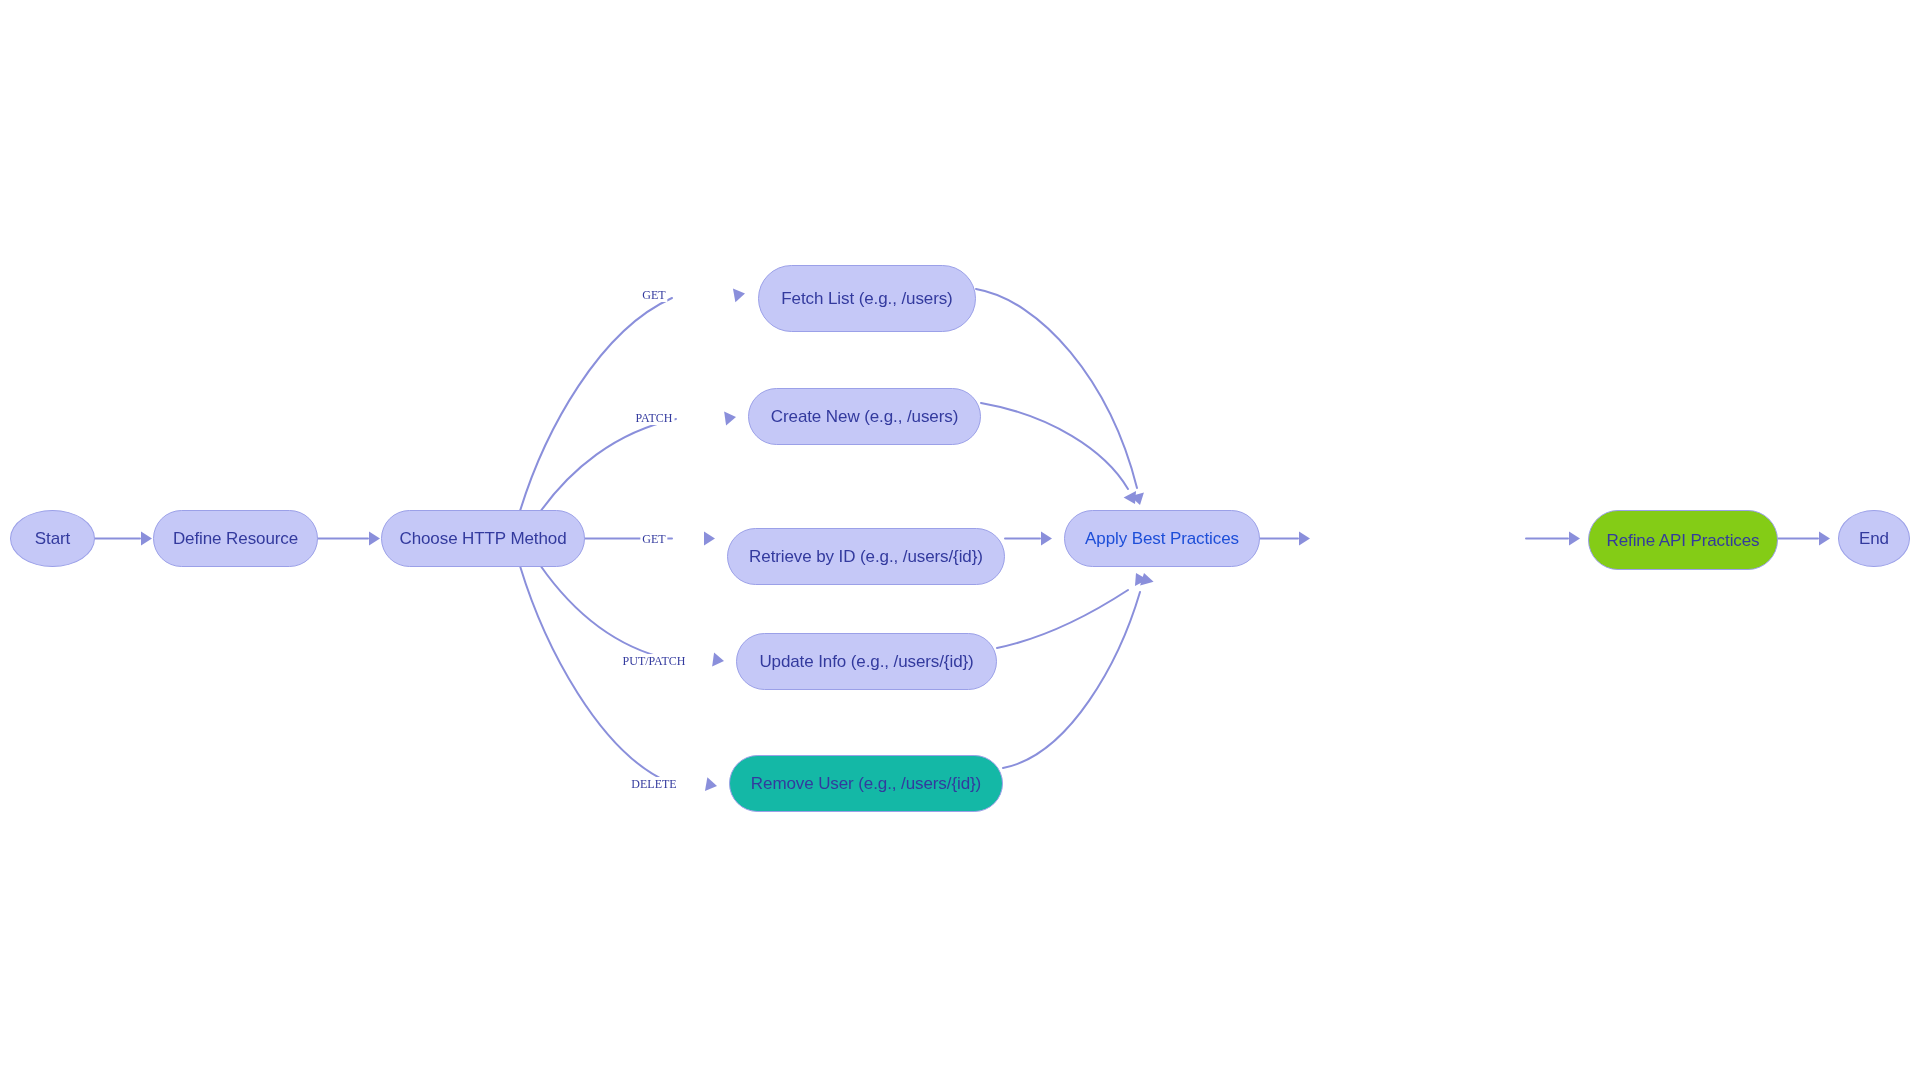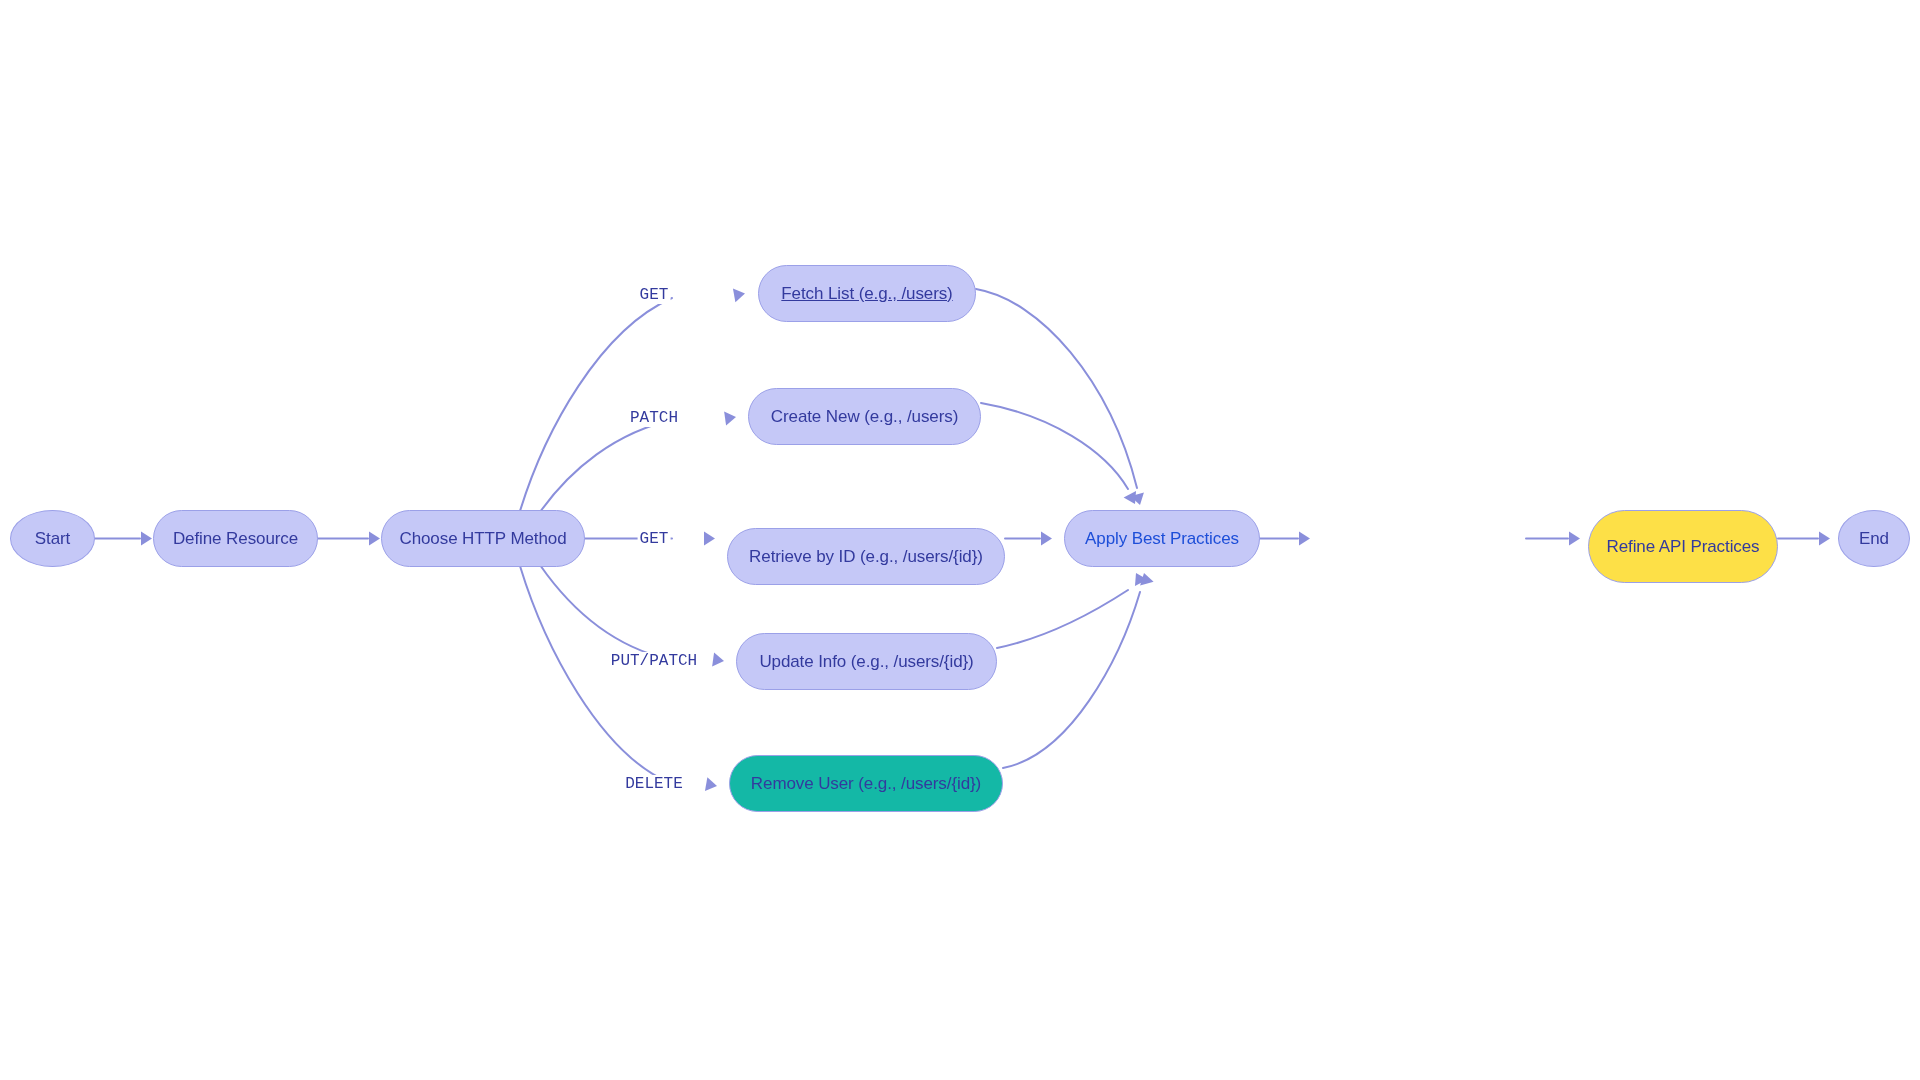--- a/index.html
+++ b/index.html
@@ -44,22 +44,22 @@
   .node.pill {
     border-radius: 999px;
   }
   .node.terminal {
     border-radius: 50%;
   }
   .edge-label {
     position: absolute;
     color: #333a9e;
     background: #ffffff;
-    font-family: Liberation Mono, monospace;
-    font-size: 16px;
+    font-family: Liberation Serif, serif;
+    font-size: 12px;
     line-height: 1;
     white-space: nowrap;
     padding: 1px 2px;
     transform: translate(-50%, -50%);
   }
 </style>
 </head>
 <body>
 
 <div id="diagram-root" style="background: rgb(255, 255, 255);">
@@ -91,26 +91,26 @@
       <path d="M 1260,538.5 L 1298,538.5" fill="none" stroke="#8a8fdb" stroke-width="2" stroke-linecap="round"></path>
       <polygon points="-11,-7 0,0 -11,7" fill="#8a8fdb" transform="translate(1310,538.5) rotate(0)"></polygon>
       <path d="M 1526,538.5 L 1568,538.5" fill="none" stroke="#8a8fdb" stroke-width="2" stroke-linecap="round"></path>
       <polygon points="-11,-7 0,0 -11,7" fill="#8a8fdb" transform="translate(1580,538.5) rotate(0)"></polygon>
       <path d="M 1778,538.5 L 1818,538.5" fill="none" stroke="#8a8fdb" stroke-width="2" stroke-linecap="round"></path>
       <polygon points="-11,-7 0,0 -11,7" fill="#8a8fdb" transform="translate(1830,538.5) rotate(0)"></polygon>
     </svg>
 <div class="node terminal" style="left: 10px; top: 510px; width: 85px; height: 57px; background: rgb(197, 200, 247); border-color: rgb(155, 160, 232); color: rgb(51, 58, 158);">Start</div>
     <div class="node pill" style="left: 153px; top: 510px; width: 165px; height: 57px; background: rgb(197, 200, 247); border-color: rgb(155, 160, 232); color: rgb(51, 58, 158);">Define Resource</div>
     <div class="node pill" style="left: 381px; top: 510px; width: 204px; height: 57px; background: rgb(197, 200, 247); border-color: rgb(155, 160, 232); color: rgb(51, 58, 158);">Choose HTTP Method</div>
-    <div class="node pill" style="left: 758px; top: 265px; width: 218px; height: 57px; background: rgb(197, 200, 247); border-color: rgb(155, 160, 232); color: rgb(51, 58, 158); text-decoration: underline;">Fetch List (e.g., /users)</div>
+    <div class="node pill" style="left: 758px; top: 265px; width: 218px; height: 67px; background: rgb(197, 200, 247); border-color: rgb(155, 160, 232); color: rgb(51, 58, 158);">Fetch List (e.g., /users)</div>
     <div class="node pill" style="left: 748px; top: 388px; width: 233px; height: 57px; background: rgb(197, 200, 247); border-color: rgb(155, 160, 232); color: rgb(51, 58, 158); text-align: center;">Create New (e.g., /users)</div>
     <div class="node pill" style="left: 727px; top: 510px; width: 278px; height: 57px; background: rgb(197, 200, 247); border-color: rgb(155, 160, 232); color: rgb(51, 58, 158); margin-top: 18px;">Retrieve by ID (e.g., /users/{id})</div>
     <div class="node pill" style="left: 736px; top: 633px; width: 261px; height: 57px; background: rgb(197, 200, 247); border-color: rgb(155, 160, 232); color: rgb(51, 58, 158);">Update Info (e.g., /users/{id})</div>
     <div class="node pill" style="left: 729px; top: 755px; width: 274px; height: 57px; background: #14b8a6; border-color: rgb(155, 160, 232); color: rgb(51, 58, 158);">Remove User (e.g., /users/{id})</div>
     <div class="node pill" style="left: 1064px; top: 510px; width: 196px; height: 57px; background: rgb(197, 200, 247); border-color: rgb(155, 160, 232); color: #1d4ed8;">Apply Best Practices</div>
-    <div class="node pill" style="left: 1588px; top: 510px; width: 190px; height: 73px; background: #fde047; border-color: rgb(155, 160, 232); color: rgb(51, 58, 158); text-align: right;">Refine API Practices</div>
+    <div class="node pill" style="left: 1588px; top: 510px; width: 190px; height: 60px; background: #84cc16; border-color: rgb(155, 160, 232); color: rgb(51, 58, 158); text-align: right;">Refine API Practices</div>
     <div class="node terminal" style="left: 1838px; top: 510px; width: 72px; height: 57px; background: rgb(197, 200, 247); border-color: rgb(155, 160, 232); color: rgb(51, 58, 158);">End</div>
     <div class="edge-label" style="left: 654px; top: 295px; color: rgb(51, 58, 158); background: rgb(255, 255, 255);">GET</div>
     <div class="edge-label" style="left: 654px; top: 418px; color: rgb(51, 58, 158); background: rgb(255, 255, 255);">PATCH</div>
     <div class="edge-label" style="left: 654px; top: 539px; color: rgb(51, 58, 158); background: rgb(255, 255, 255);">GET</div>
     <div class="edge-label" style="left: 654px; top: 661px; color: rgb(51, 58, 158); background: rgb(255, 255, 255);">PUT/PATCH</div>
     <div class="edge-label" style="left: 654px; top: 784px; color: rgb(51, 58, 158); background: rgb(255, 255, 255);">DELETE</div>
   </div>
 
 </body></html>

